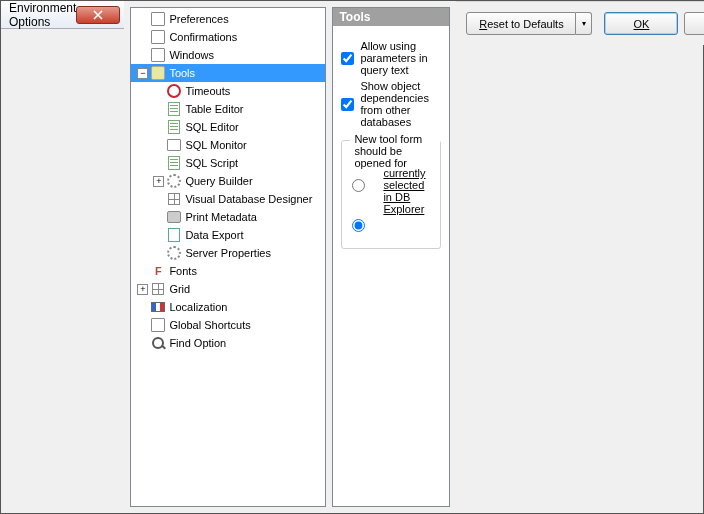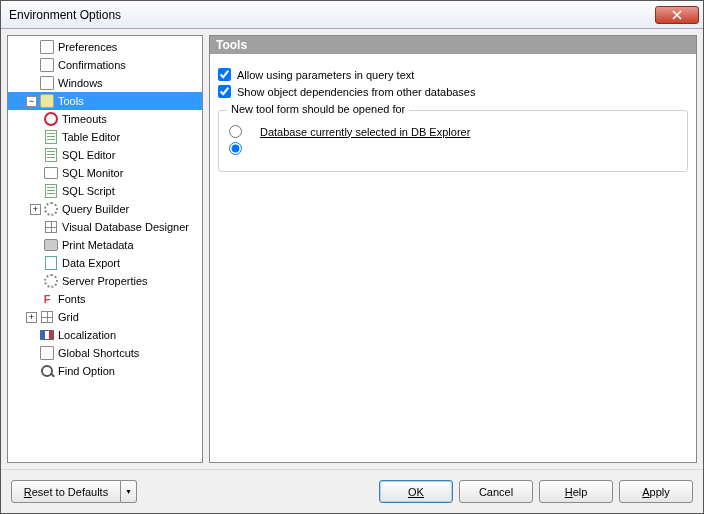--- a/index.html
+++ b/index.html
@@ -1,30 +1,30 @@
 <!DOCTYPE html>
 <html><head>
 <meta charset="utf-8">
 <style>
   * { box-sizing: border-box; margin: 0; padding: 0; }
   body { font-family: "Segoe UI", Tahoma, sans-serif; font-size: 11px; background: #fff; }
-  .window { width: 704px; height: 514px; border: 1px solid #555; background: #f0f0f0; display: flex; flex-direction: column; }
+  .window { width: 704px; height: 514px; border: 1px solid #555; background: #f0f0f0; display: flex; flex-direction: row; }
   .titlebar { height: 28px; background: linear-gradient(#fdfdfe, #e8edf5); border-bottom: 1px solid #aab; display: flex; align-items: center; padding: 0 4px 0 8px; }
   .titlebar .title { flex: 1; color: #000; font-size: 12px; }
   .close-btn { width: 44px; height: 18px; background: linear-gradient(#e49a90, #c9402a); border: 1px solid #8a2f1e; border-radius: 3px; color: #fff; display: flex; align-items: center; justify-content: center; cursor: pointer; }
   .close-btn svg { width: 10px; height: 10px; }
   .content { flex: 1; display: flex; padding: 6px; gap: 6px; background: #f0f0f0; }
   .tree-panel { width: 196px; background: #fff; border: 1px solid #828790; overflow: auto; padding: 2px 0; }
   .tree-item { display: flex; align-items: center; height: 18px; padding-right: 4px; cursor: pointer; white-space: nowrap; }
   .tree-item.selected { background: #3399ff; color: #fff; }
   .tree-item .exp { width: 11px; height: 11px; border: 1px solid #888; background: #fff; color: #000; display: inline-flex; align-items: center; justify-content: center; font-size: 9px; line-height: 1; margin-right: 2px; flex-shrink: 0; }
   .tree-item .exp.none { border: 0; background: transparent; }
   .tree-item .icon { width: 16px; height: 16px; margin-right: 3px; flex-shrink: 0; display: inline-flex; align-items: center; justify-content: center; }
   .tree-item .label { font-size: 11px; }
-  .indent0 { padding-left: 18px; }
+  .indent0 { padding-left: 6px; }
   .indent1 { padding-left: 22px; }
   .right-panel { flex: 1; border: 1px solid #828790; background: #fff; display: flex; flex-direction: column; }
   .panel-header { background: #a0a0a0; color: #fff; font-weight: bold; font-size: 12px; padding: 2px 6px; height: 18px; display: flex; align-items: center; }
   .panel-body { padding: 10px 8px; }
   .check-row { display: flex; align-items: center; margin: 4px 0; gap: 6px; }
   .check-row input[type=checkbox] { width: 13px; height: 13px; }
   .check-row label { font-size: 11px; }
   .groupbox { border: 1px solid #d0d0d0; border-radius: 3px; margin-top: 12px; padding: 10px 10px 12px 10px; position: relative; }
   .groupbox .legend { position: absolute; top: -8px; left: 8px; background: #fff; padding: 0 4px; font-size: 11px; color: #000; }
   .radio-row { display: flex; align-items: center; margin: 4px 0; gap: 18px; text-decoration: underline; }

